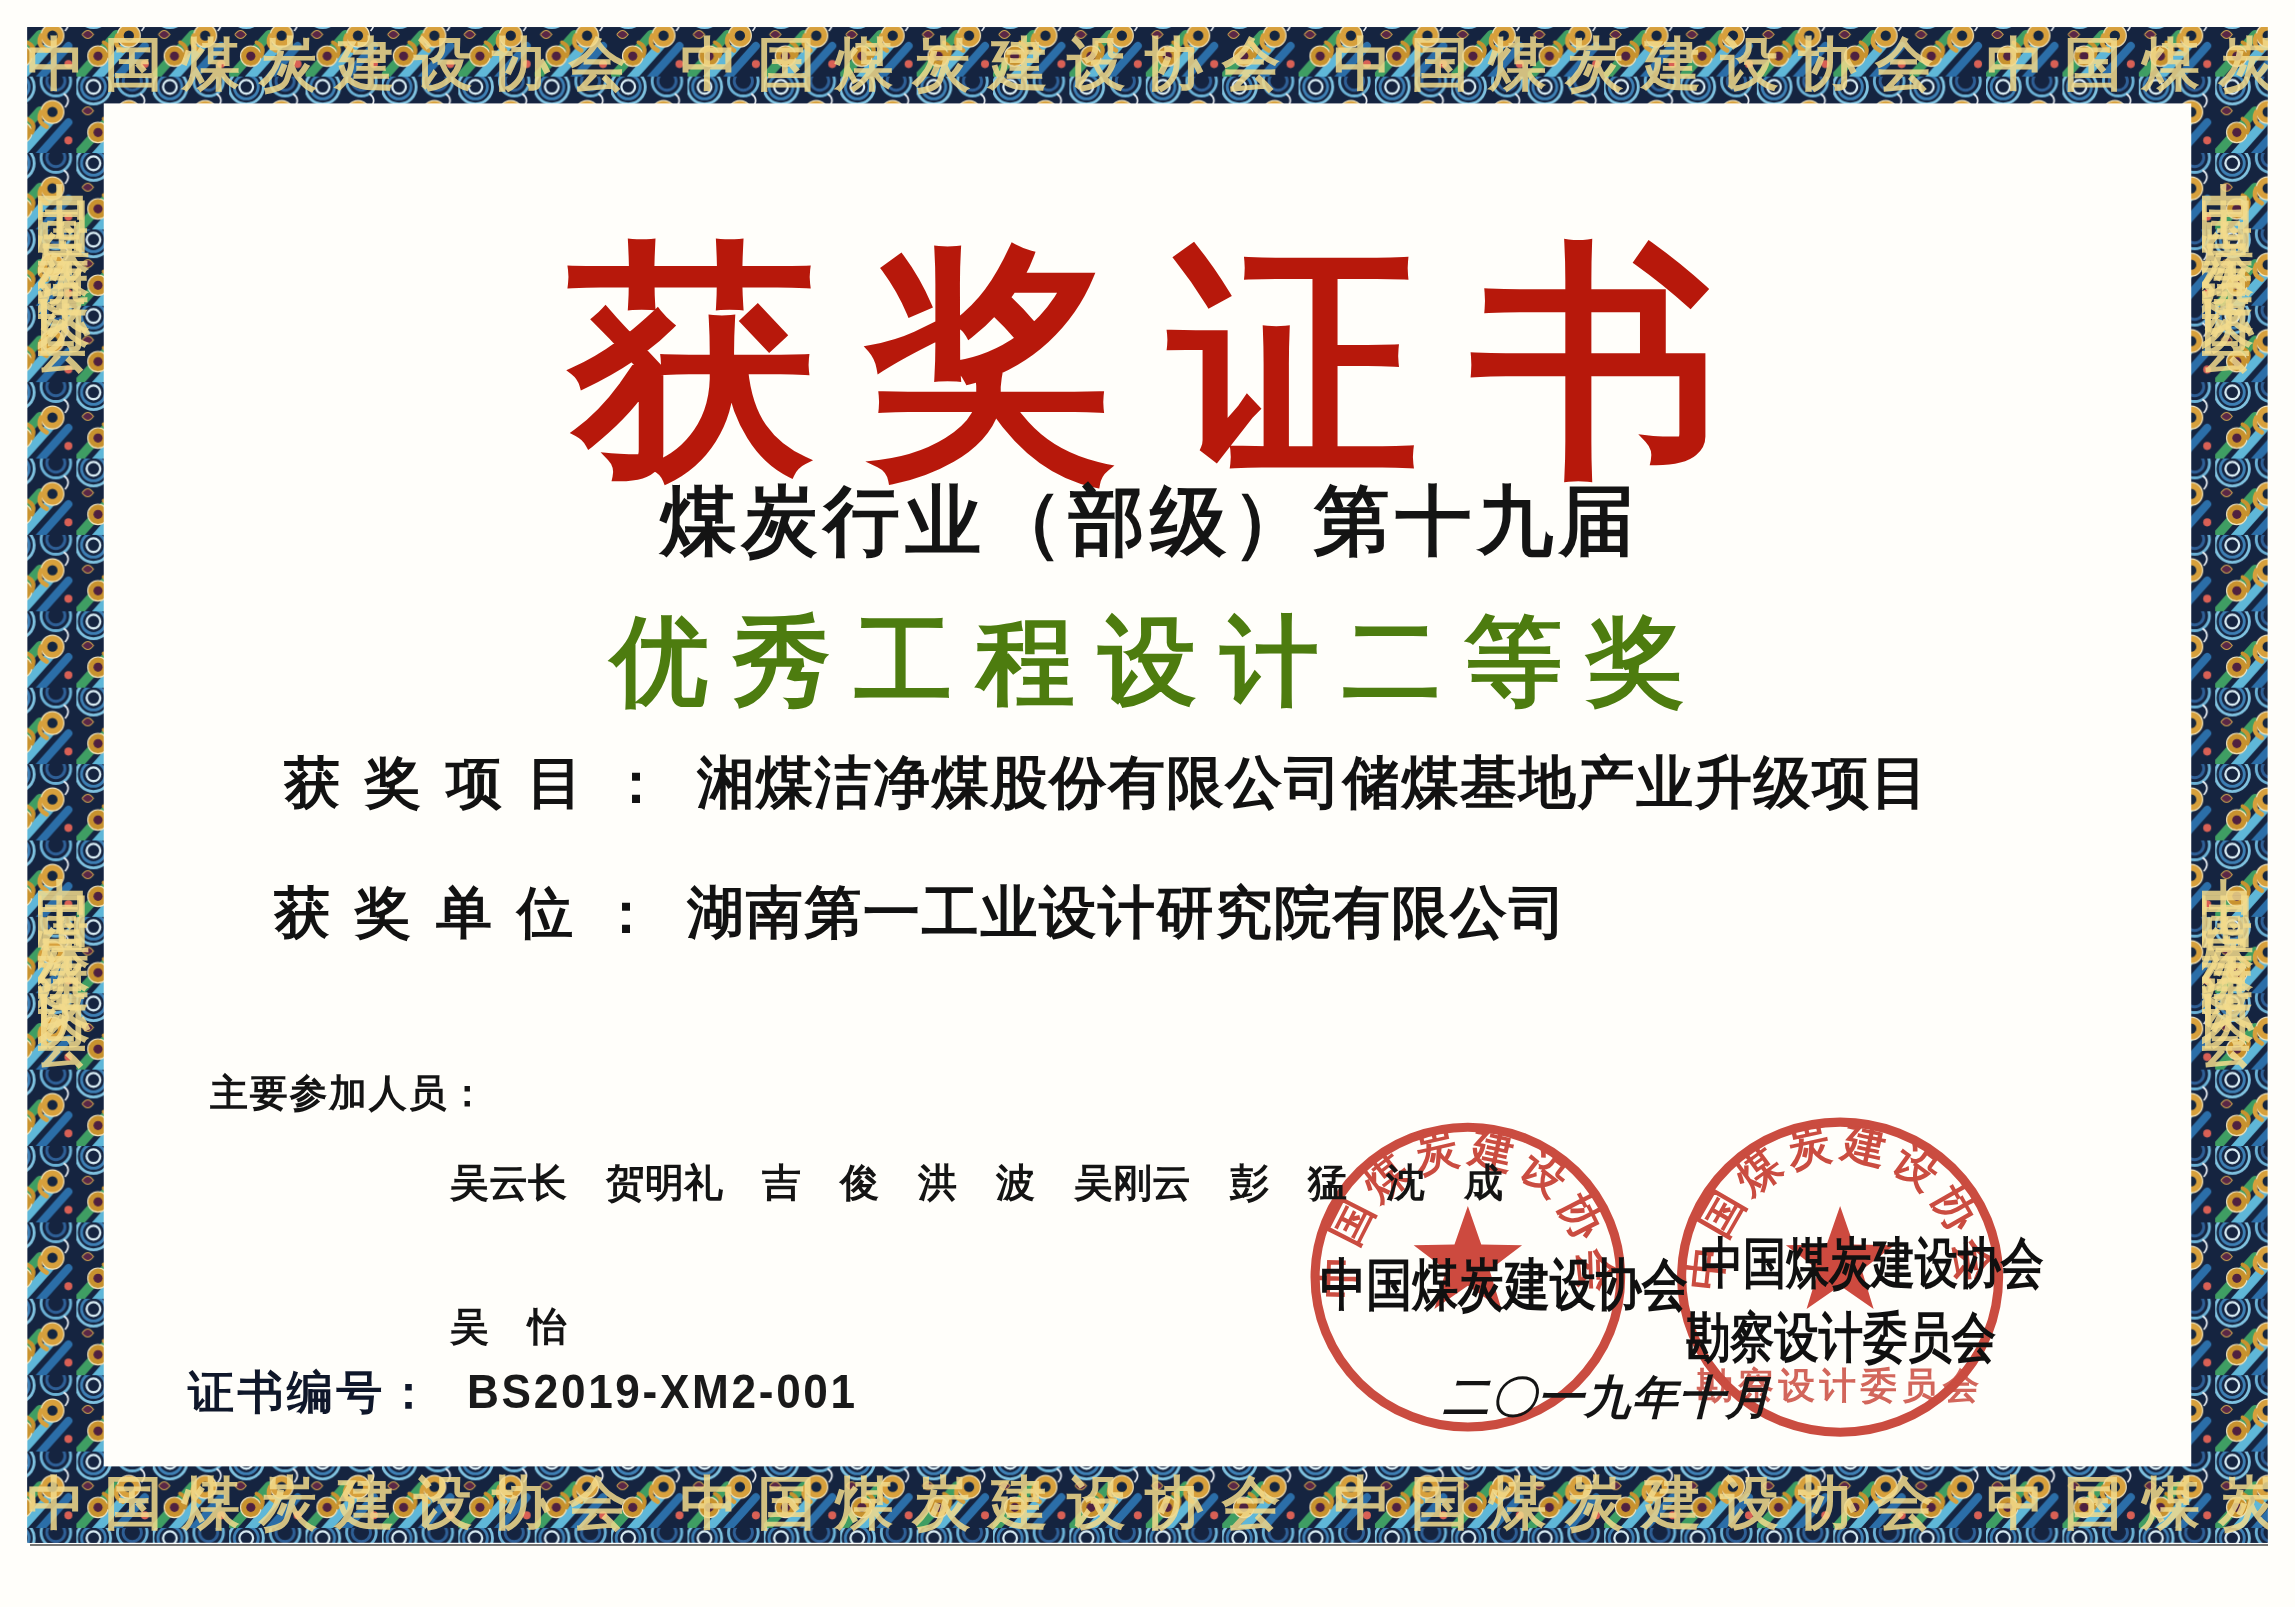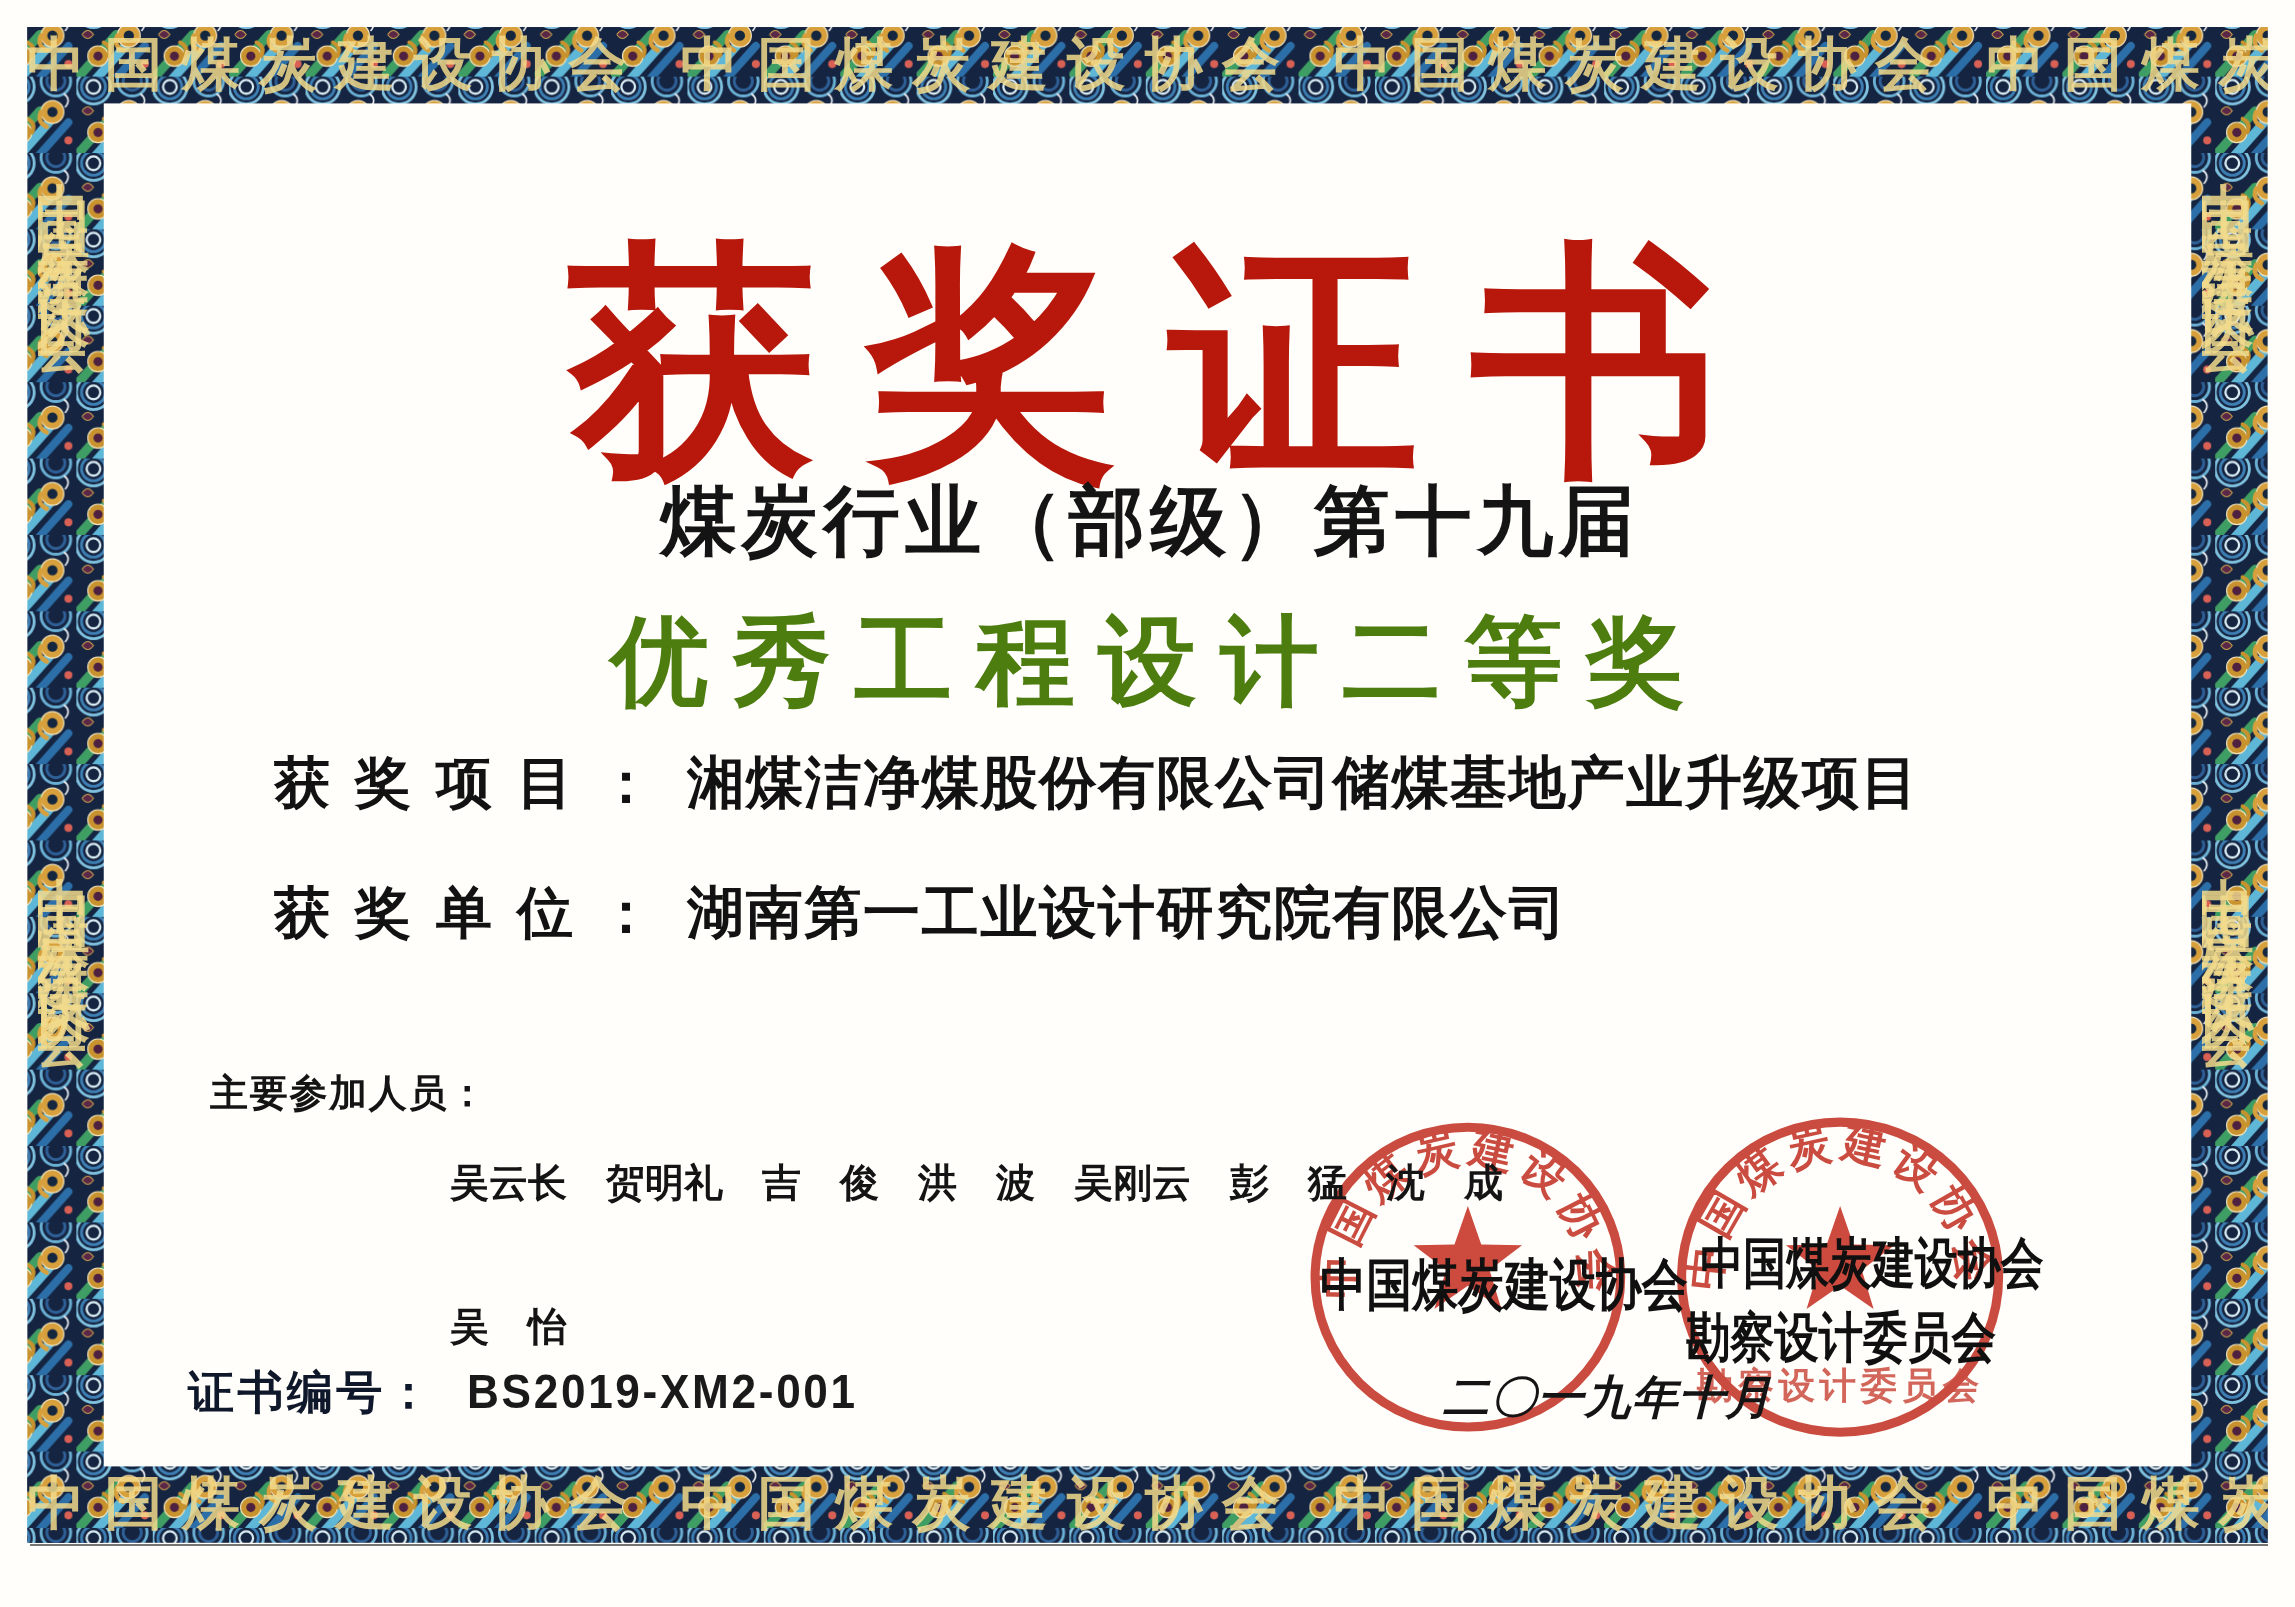--- a/index.html
+++ b/index.html
@@ -46,21 +46,21 @@
   }
   .bodyline{white-space:nowrap;font-size:56px;line-height:1.2;}
   .bodyline .lbl{
     font-weight:bold;letter-spacing:25px;color:#121212;
     font-family:"DejaVu Sans",sans-serif;
   }
   .bodyline .val{
     margin-left:8px;letter-spacing:1.7px;color:#121212;
     font-family:"DejaVu Serif",serif;font-weight:600;font-size:57px;
   }
-  .line-project{left:274px;top:748px;}
+  .line-project{left:284px;top:748px;}
   .line-winner{left:274px;top:878px;text-align:right;}
   .part-label{
     left:210px;top:1068px;font-size:38px;font-weight:bold;
     letter-spacing:1.7px;color:#141414;font-family:"DejaVu Sans",sans-serif;
     white-space:nowrap;
   }
   .part-lines{
     left:450px;top:1062px;font-size:39px;line-height:48px;
     font-family:"DejaVu Serif",serif;font-weight:700;color:#141414;
     white-space:pre;

